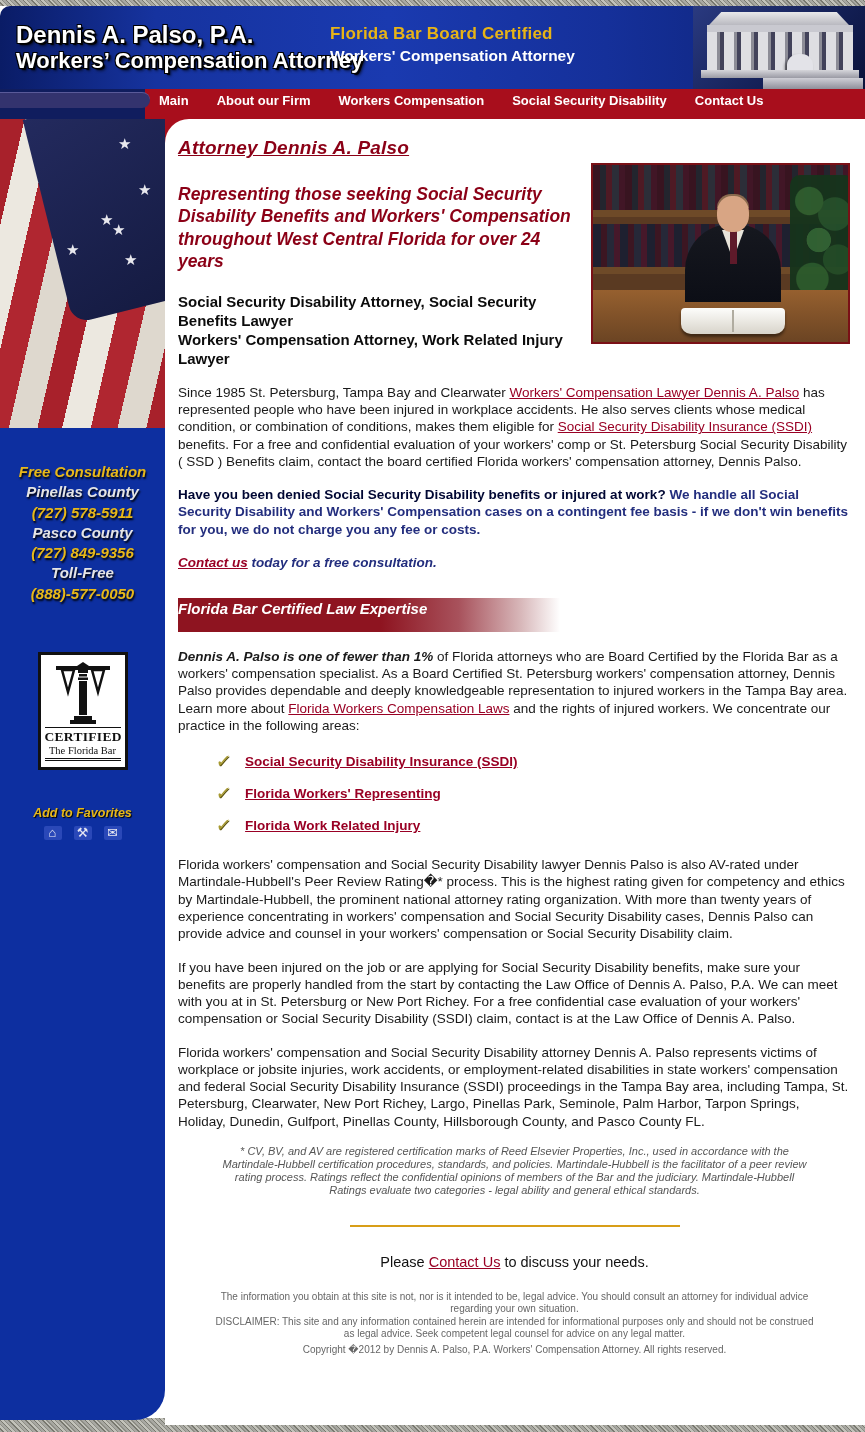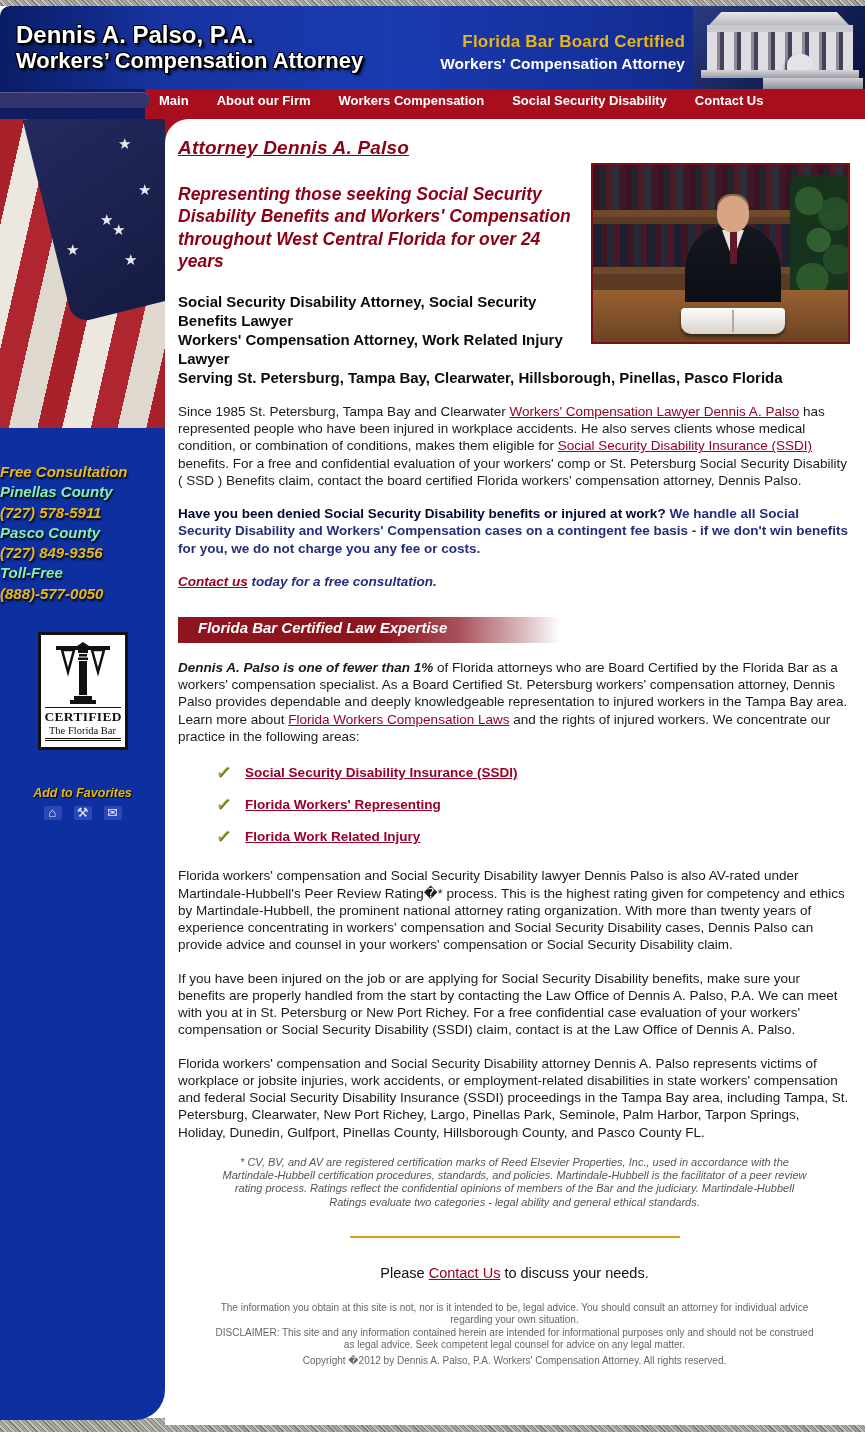--- a/index.html
+++ b/index.html
@@ -20,21 +20,21 @@
   .header {
     height:83px; position:relative; overflow:hidden;
     background:linear-gradient(to right,#0a1c66 0%, #16339f 18%, #1a3ab0 45%, #15309a 70%, #0c2070 100%);
     border-top-left-radius:10px; display:flex; align-items:center;
   }
   .logo-block { padding-left:16px; line-height:1.12; white-space:nowrap; }
   .logo-line1 { font-size:24px; font-weight:bold; color:#fff;
     text-shadow:2px 2px 1px #000, -1px -1px 0 #000, 1px -1px 0 #000, -1px 1px 0 #000, 3px 3px 3px rgba(0,0,0,.6); }
   .logo-line2 { font-size:22px; font-weight:bold; color:#fff;
     text-shadow:2px 2px 1px #000, -1px -1px 0 #000, 1px -1px 0 #000, -1px 1px 0 #000, 3px 3px 3px rgba(0,0,0,.6); }
-  .header-center { position:absolute; left:330px; width:355px; text-align:right; top:26px; }
+  .header-center { position:absolute; left:330px; width:355px; text-align:left; top:18px; }
   .header-cert1 { color:#e8b416; font-weight:bold; font-size:17px; letter-spacing:.2px; }
   .header-cert2 { color:#fff; font-weight:bold; font-size:15.5px; margin-top:3px; }
   .courthouse { position:absolute; right:0; top:0; width:172px; height:83px;
     background:linear-gradient(135deg,#2a3a80 0%, #131f55 60%, #0a123a 100%); overflow:hidden; }
   .ch-pediment { position:absolute; left:10px; top:6px; width:152px; height:13px;
     background:linear-gradient(#e8e8ea,#b9b9c0); clip-path:polygon(4% 100%,12% 0,88% 0,96% 100%); }
   .ch-frieze { position:absolute; left:14px; top:19px; width:146px; height:7px; background:#c9c9d0; }
   .ch-cols { position:absolute; left:14px; top:26px; width:146px; height:38px;
     background:repeating-linear-gradient(to right,#dedee2 0 10px, #8c8c96 10px 13px, #42425a 13px 17px); }
   .ch-base { position:absolute; left:8px; top:64px; width:158px; height:8px; background:linear-gradient(#d5d5da,#9a9aa4); }
@@ -50,24 +50,24 @@
   
   .main-wrap { height:1306px; position:relative; background:#fff; display:flex; }
   .corner-notch { position:absolute; left:165px; top:0; width:28px; height:28px; background:#a80e1c; }
 
   .sidebar { width:165px; height:1301px; background:#0d2fa0; border-bottom-right-radius:30px; position:relative; z-index:2; flex:0 0 165px; }
   .flag { height:309px; position:relative; overflow:hidden;
     background:repeating-linear-gradient(103deg, #a8212b 0 24px, #ece8e0 24px 52px, #b02630 52px 78px, #ded8ce 78px 106px); }
   .flag-field { position:absolute; left:28%; top:-6%; width:85%; height:68%;
     background:linear-gradient(160deg,#232a5e,#141a40); transform:rotate(-14deg); border-radius:0 0 0 18px; }
   .flag-star { position:absolute; color:#e8e8ee; font-size:15px; }
-  .consult { margin-top:34px; line-height:1.35; font-style:italic; font-weight:bold; font-size:15px; }
+  .consult { text-align:center; margin-top:34px; line-height:1.35; font-style:italic; font-weight:bold; font-size:15px; }
   .consult .gold { color:#e8b818; text-shadow:1px 2px 2px #000; }
-  .consult .white { color:#86efac; text-shadow:1px 2px 2px #000; }
-  .cert-box { width:90px; margin:28px auto 0; background:#fff; border:3px solid #111; padding:7px 4px 6px; text-align:center; }
+  .consult .white { color:#e5e5e5; text-shadow:1px 2px 2px #000; }
+  .cert-box { width:90px; margin:48px auto 0; background:#fff; border:3px solid #111; padding:7px 4px 6px; text-align:center; }
   .cert-scales { display:block; margin:0 auto; }
   .cert-word { font-family:"Liberation Serif","DejaVu Serif",serif; font-weight:bold; font-size:13.5px; color:#111; letter-spacing:.3px; border-top:1px solid #111; margin-top:3px; padding-top:1px;}
   .cert-sub { font-family:"Liberation Serif","DejaVu Serif",serif; font-size:10.5px; color:#111; border-bottom:3px double #111; padding-bottom:2px; }
   .favorites { text-align:center; margin-top:36px; }
   .fav-label { color:#e8b818; font-weight:bold; font-style:italic; font-size:12.5px; text-shadow:1px 1px 1px #000; }
   .fav-icons { margin-top:6px; display:flex; justify-content:center; gap:12px; }
   .fav-icon { color:#e9e9f2; font-size:13px; width:18px; height:14px; line-height:14px; background:#2a48b8; border-radius:2px; cursor:pointer; }
 
   .content { flex:1; background:#fff; border-top-left-radius:24px; position:relative; z-index:3; padding:18px 14px 0 13px; color:#1a1a1a; }
   .photo { float:right; width:259px; height:181px; border:2px solid #7a1016; margin:26px 1px 10px 14px; position:relative; overflow:hidden; background:#5a3a22; }
@@ -94,21 +94,21 @@
   h1.page-title { color:#8b0016; font-size:19px; font-weight:bold; font-style:italic; text-decoration:underline; letter-spacing:.2px; }
   .tagline { color:#8b0016; font-size:17.5px; font-weight:bold; font-style:italic; line-height:1.28; margin-top:24px; }
   .subhead { font-size:15px; font-weight:bold; color:#0c0c0c; line-height:1.27; margin-top:19px; }
   p.body-p { font-size:13.5px; line-height:1.28; margin-top:16px; }
   a.red-link { color:#990024; text-decoration:underline; cursor:pointer; }
   .denied-q { color:#000733; font-weight:bold; }
   .denied-rest { color:#232e7e; font-weight:bold; }
   .contact-line { margin-top:17px; font-size:13.5px; }
   .contact-line .lnk { color:#990024; font-weight:bold; font-style:italic; text-decoration:underline; cursor:pointer; }
   .contact-line .rest { color:#232e7e; font-weight:bold; font-style:italic; }
-  .banner { margin-top:28px; width:390px; height:26px; line-height:22px; padding-left:20px;
+  .banner { margin-top:28px; width:390px; height:34px; line-height:22px; padding-left:0;
     background:linear-gradient(to right,#8e1420 0%,#8e1420 52%,#a8525c 72%,#d8b8ba 88%,#ffffff 98%);
     color:#fff; font-weight:bold; font-style:italic; font-size:15px; }
   .lead-bi { font-weight:bold; font-style:italic; }
   ul.practice { list-style:none; margin:16px 0 0 38px; }
   ul.practice li { margin-bottom:10px; display:flex; align-items:center; gap:14px; }
   .check-icon { color:#a89a30; font-weight:bold; font-size:18px; text-shadow:1px 1px 0 #5e5410; transform:skewX(-10deg); display:inline-block; }
   ul.practice a { color:#990024; font-weight:bold; font-size:13.5px; text-decoration:underline; cursor:pointer; }
   .mh-disclaimer { margin:15px auto 0; width:590px; text-align:center; font-style:italic; color:#555; font-size:11px; line-height:1.2; }
   .gold-divider { width:330px; border-top:2px solid #d89e18; margin:27px auto 0; }
   .please-line { text-align:center; margin-top:27px; font-size:14.5px; color:#111; }
@@ -216,21 +216,20 @@
     <h1 class="page-title">Attorney Dennis A. Palso</h1>
 
     <div class="tagline">
       <span>Representing those seeking  Social Security Disability Benefits and Workers' Compensation</span><br>
       <span>throughout West Central Florida for over 24 years</span>
     </div>
 
     <div class="subhead">
       <span>Social Security Disability Attorney, Social Security Benefits Lawyer</span><br>
       <span>Workers' Compensation Attorney, Work Related Injury Lawyer</span><br>
-      <span>Serving St. Petersburg, Tampa Bay, Clearwater, Hillsborough, Pinellas, Pasco Florida</span>
     </div>
 
     <p class="body-p"><span>Since 1985  St. Petersburg, Tampa Bay and Clearwater </span><a class="red-link">Workers' Compensation Lawyer Dennis A. Palso</a><span> has represented people who have been injured in workplace accidents. He also serves clients whose medical condition, or combination of conditions, makes them eligible for </span><a class="red-link">Social Security Disability Insurance (SSDI)</a><span> benefits. For a free and confidential evaluation of your workers' comp or St. Petersburg Social Security Disability ( SSD ) Benefits claim, contact the board certified Florida workers' compensation attorney, Dennis Palso.</span></p>
 
     <p class="body-p"><span class="denied-q">Have you been denied Social Security Disability benefits or injured at work? </span><span class="denied-rest">We handle all Social Security Disability and Workers' Compensation cases on a contingent fee basis - if we don't win benefits for you, we do not charge you any fee or costs.</span></p>
 
     <div class="contact-line"><a class="lnk">Contact us</a><span class="rest"> today for a free consultation.</span></div>
 
     <div class="banner">Florida Bar Certified Law Expertise</div>
 

